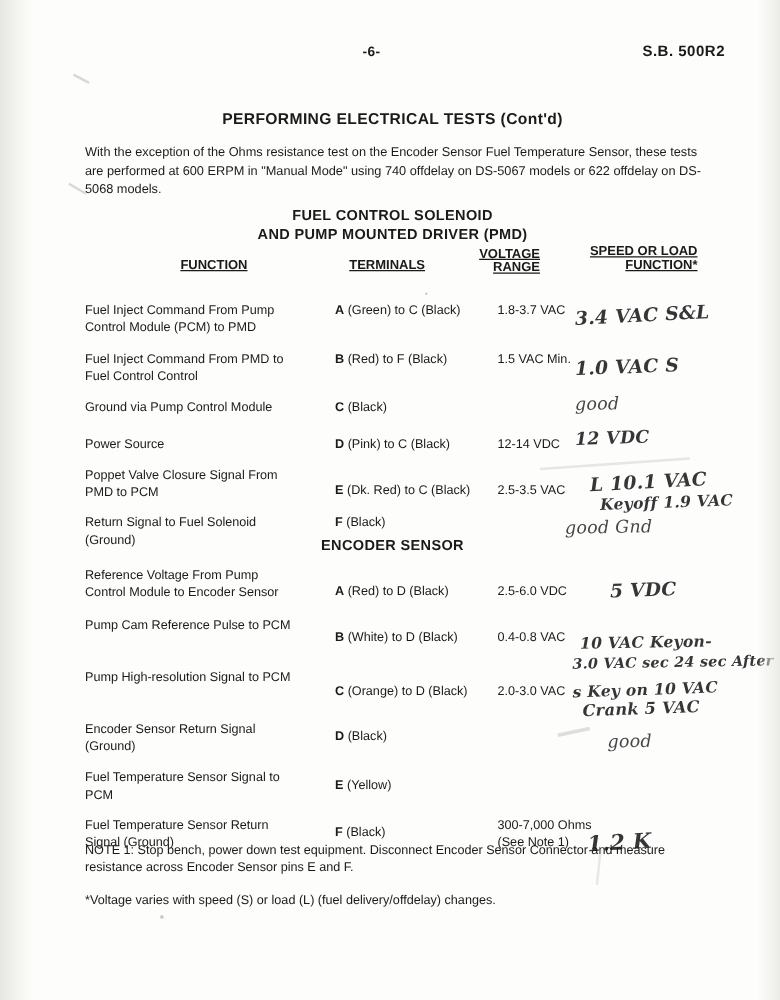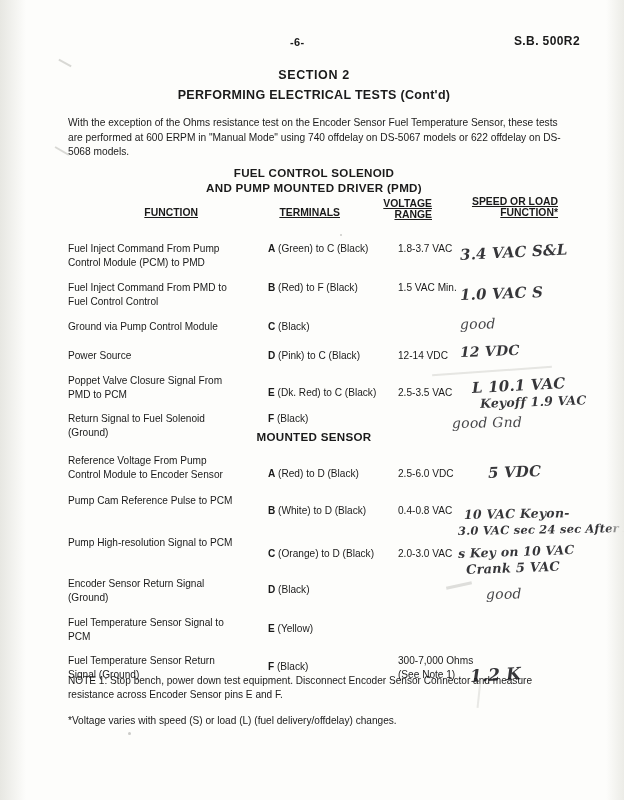--- a/index.html
+++ b/index.html
@@ -128,21 +128,20 @@
 </style>
 </head>
 <body>
 
 <div class="page">
   <div class="sheet">
 
     <div class="hdr-left">-6-</div>
     <div class="hdr-right">S.B. 500R2</div>
 
-    <div class="sec-title">SECTION 2</div>
     <div class="sec-sub">PERFORMING ELECTRICAL TESTS (Cont'd)</div>
 
     <div class="intro">With the exception of the Ohms resistance test on the Encoder Sensor Fuel Temperature Sensor, these tests are performed at 600 ERPM in "Manual Mode" using 740 offdelay on DS-5067 models or 622 offdelay on DS-5068 models.</div>
 
     <div class="grp-title t1">FUEL CONTROL SOLENOID</div>
     <div class="grp-title t2">AND PUMP MOUNTED DRIVER (PMD)</div>
 
     <div class="colhead ch-function">FUNCTION</div>
     <div class="colhead ch-terminals">TERMINALS</div>
     <div class="colhead ch-voltage">
@@ -201,21 +200,21 @@
 
     <div class="row" style="top:388px">
       <div class="cell-fn">Return Signal to Fuel Solenoid (Ground)</div>
       <div class="cell-term">
         <b>F</b>
         <span>(Black)</span>
       </div>
       <div class="cell-volt"></div>
     </div>
 
-    <div class="grp-title t3">MOUNTED SENSOR</div>
+    <div class="grp-title t3">ENCODER SENSOR</div>
 
     <div class="row" style="top:430px">
       <div class="cell-fn">Reference Voltage From Pump Control Module to Encoder Sensor</div>
       <div class="cell-term" style="top:13px">
         <b>A</b>
         <span>(Red) to D (Black)</span>
       </div>
       <div class="cell-volt" style="top:13px">2.5-6.0 VDC</div>
     </div>
 

